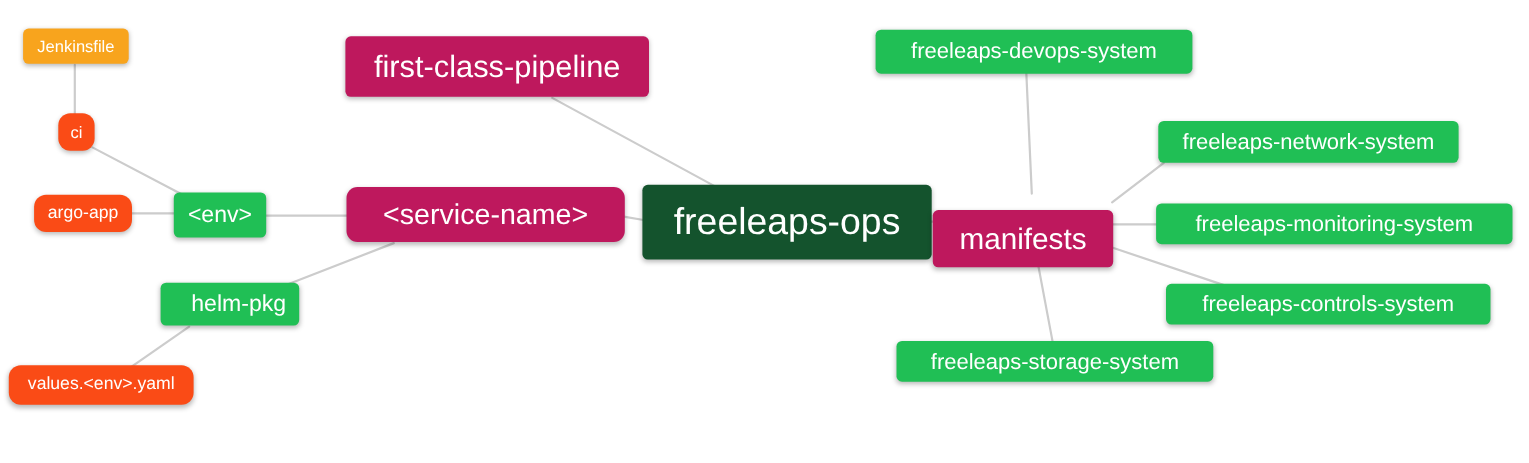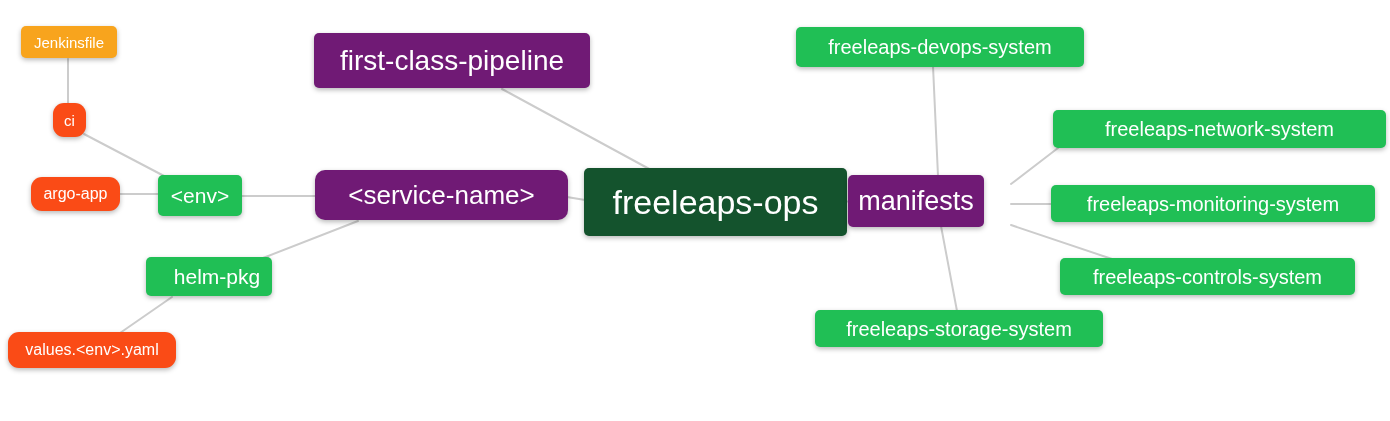--- a/index.html
+++ b/index.html
@@ -33,21 +33,21 @@
     align-items: center;
     justify-content: center;
     color: #ffffff;
     border-radius: 5px;
     white-space: nowrap;
     box-shadow: 0 2px 5px rgba(0,0,0,0.28);
     cursor: pointer;
     box-sizing: border-box;
     line-height: 1;
   }
-  .c-blue   { background: #701a75; }
+  .c-blue   { background: #be185d; }
   .c-green  { background: #20bf55; }
   .c-red    { background: #fa4b16; border-radius: 11px; }
   .c-orange { background: #f8a41d; }
   .c-dark   { background: #14532d; }
 </style>
 </head>
 <body>
 
 <div class="mindmap-canvas">
 
@@ -79,25 +79,25 @@
   <div class="node c-green" style="left:146px; top:257px; width:126px; height:39px; font-size:21px;padding-left:16px;">helm-pkg</div>
 
   <div class="node c-red" style="left:8px;   top:332px; width:168px; height:36px; font-size:16px;">values.&lt;env&gt;.yaml</div>
 
   <div class="node c-blue" style="left:314px; top:33px;  width:276px; height:55px; font-size:28px;">first-class-pipeline</div>
 
   <div class="node c-blue" style="left:315px; top:170px; width:253px; height:50px; font-size:26px;border-radius:10px;">&lt;service-name&gt;</div>
 
   <div class="node c-dark" style="left:584px; top:168px; width:263px; height:68px; font-size:34px;">freeleaps-ops</div>
 
-  <div class="node c-blue" style="left:848px; top:175px; width:136px; height:52px; font-size:27px;">manifests</div>
+  <div class="node c-blue" style="left:848px; top:191px; width:164px; height:52px; font-size:27px;">manifests</div>
 
   <div class="node c-green" style="left:796px; top:27px;  width:288px; height:40px; font-size:20px;">freeleaps-devops-system</div>
 
-  <div class="node c-green" style="left:1053px; top:110px; width:333px; height:38px; font-size:20px;">freeleaps-network-system</div>
+  <div class="node c-green" style="left:1053px; top:110px; width:273px; height:38px; font-size:20px;">freeleaps-network-system</div>
 
   <div class="node c-green" style="left:1051px; top:185px; width:324px; height:37px; font-size:20px;">freeleaps-monitoring-system</div>
 
   <div class="node c-green" style="left:1060px; top:258px; width:295px; height:37px; font-size:20px;">freeleaps-controls-system</div>
 
   <div class="node c-green" style="left:815px; top:310px; width:288px; height:37px; font-size:20px;">freeleaps-storage-system</div>
 
 </div>
 
 </body></html>

